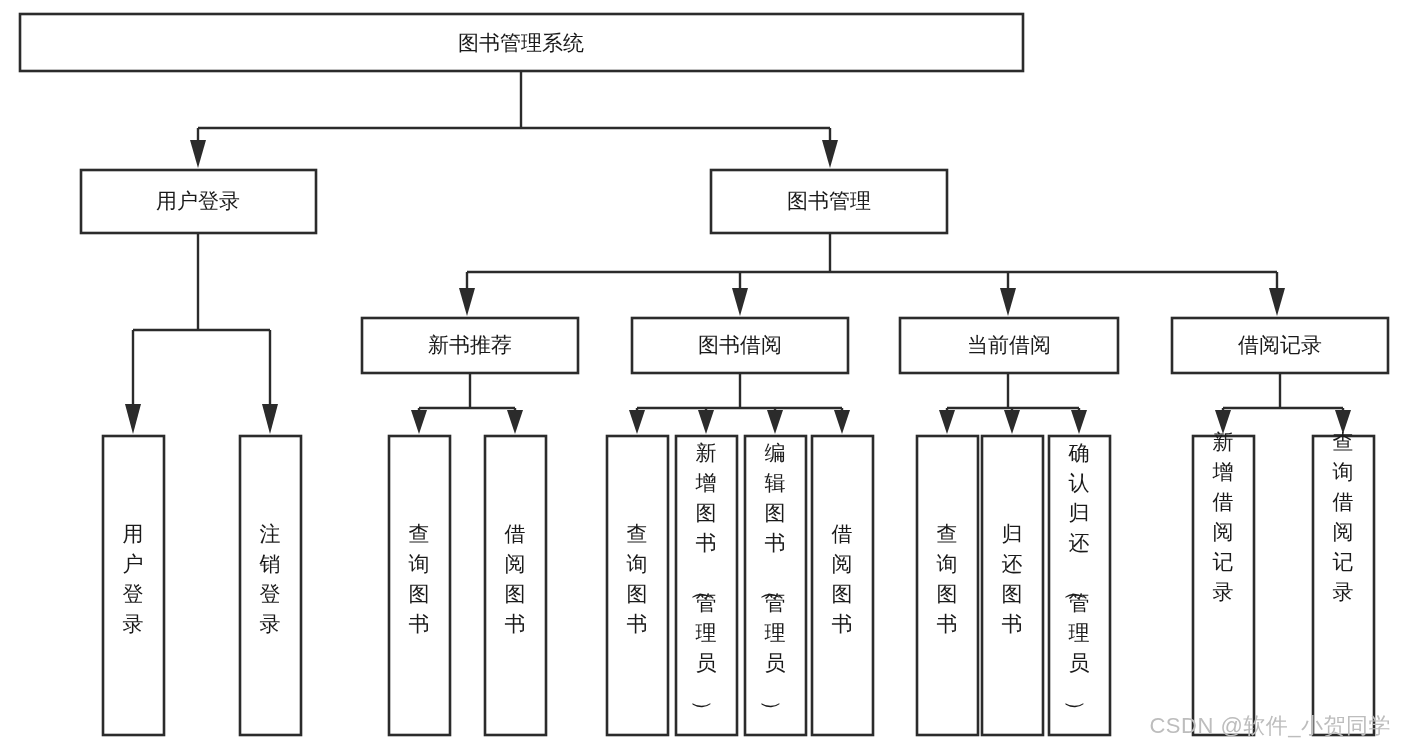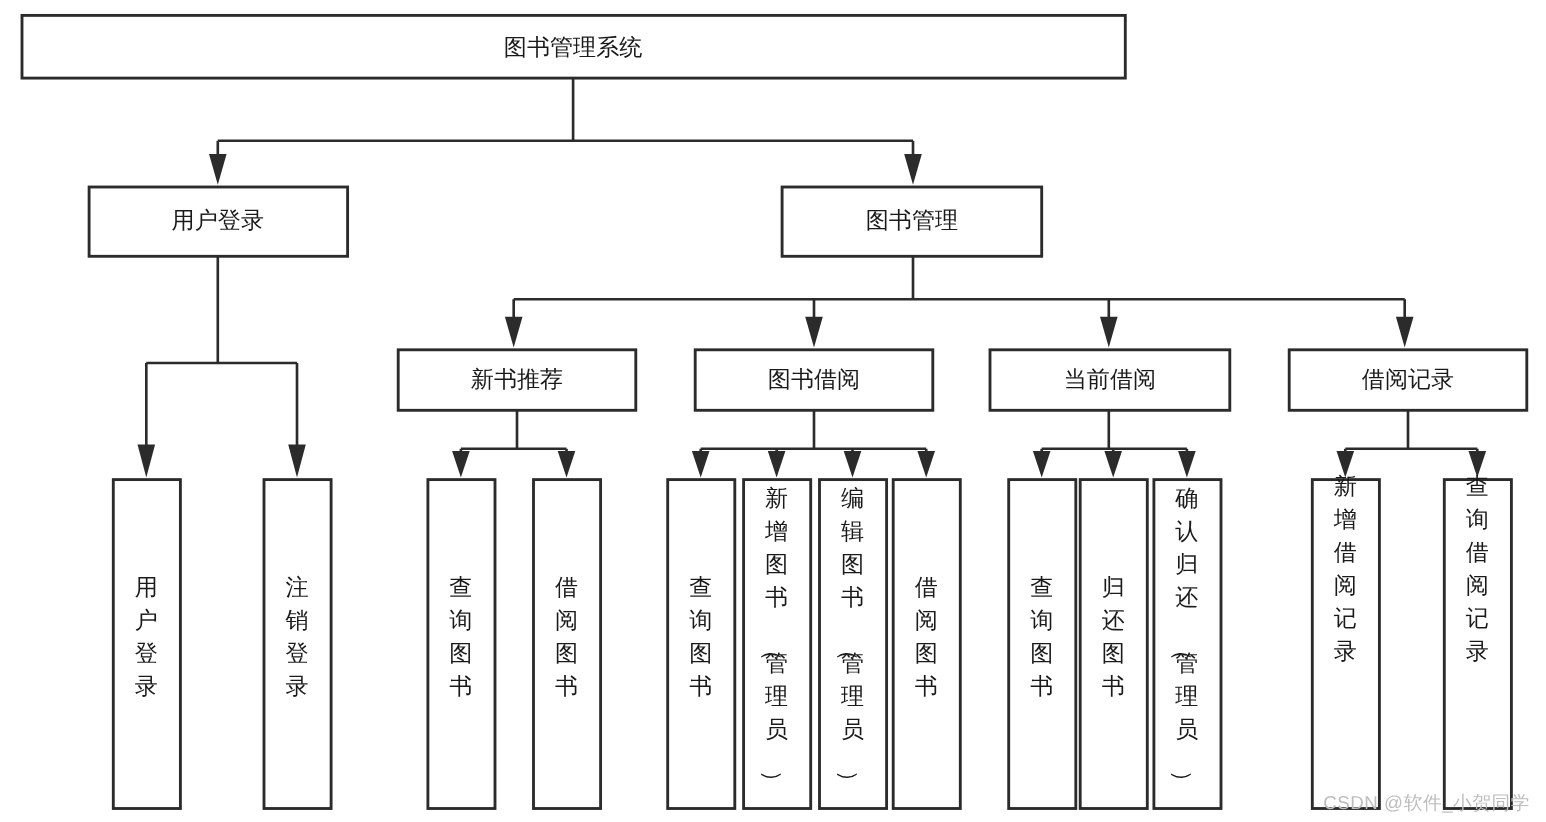--- a/index.html
+++ b/index.html
@@ -52,21 +52,21 @@
     font-family: "Liberation Sans", sans-serif;
     fill: #1a1a1a;
     font-size: 21px;
     text-anchor: middle;
   }
   .watermark {
     position: absolute;
     right: 14px;
     bottom: 6px;
     font-family: "Liberation Sans", sans-serif;
-    font-size: 17px;
+    font-size: 22px;
     color: #bdbdbd;
     letter-spacing: 0.5px;
     white-space: nowrap;
     pointer-events: none;
   }
 </style>
 </head>
 <body>
 
 <div id="diagram-root">

